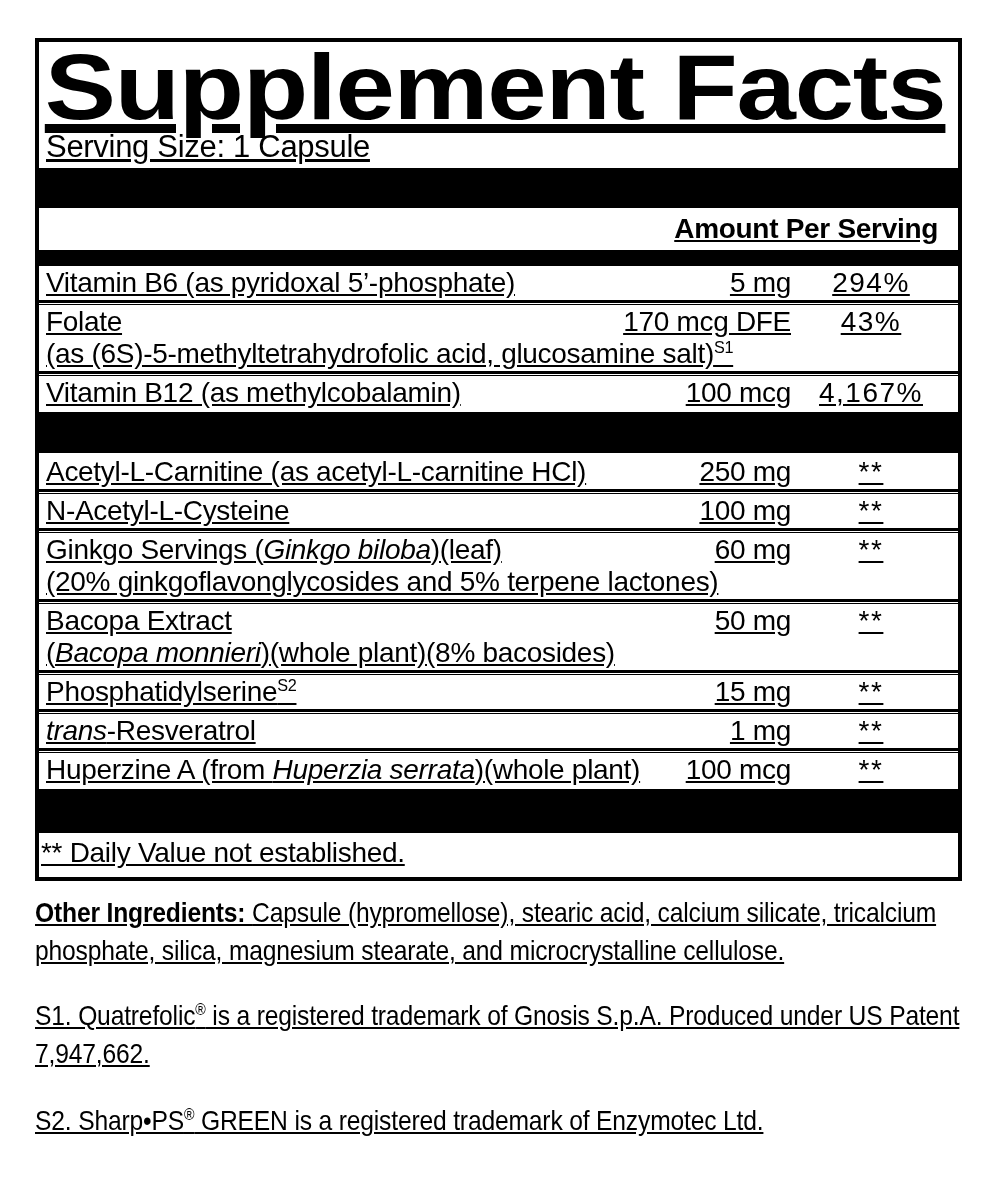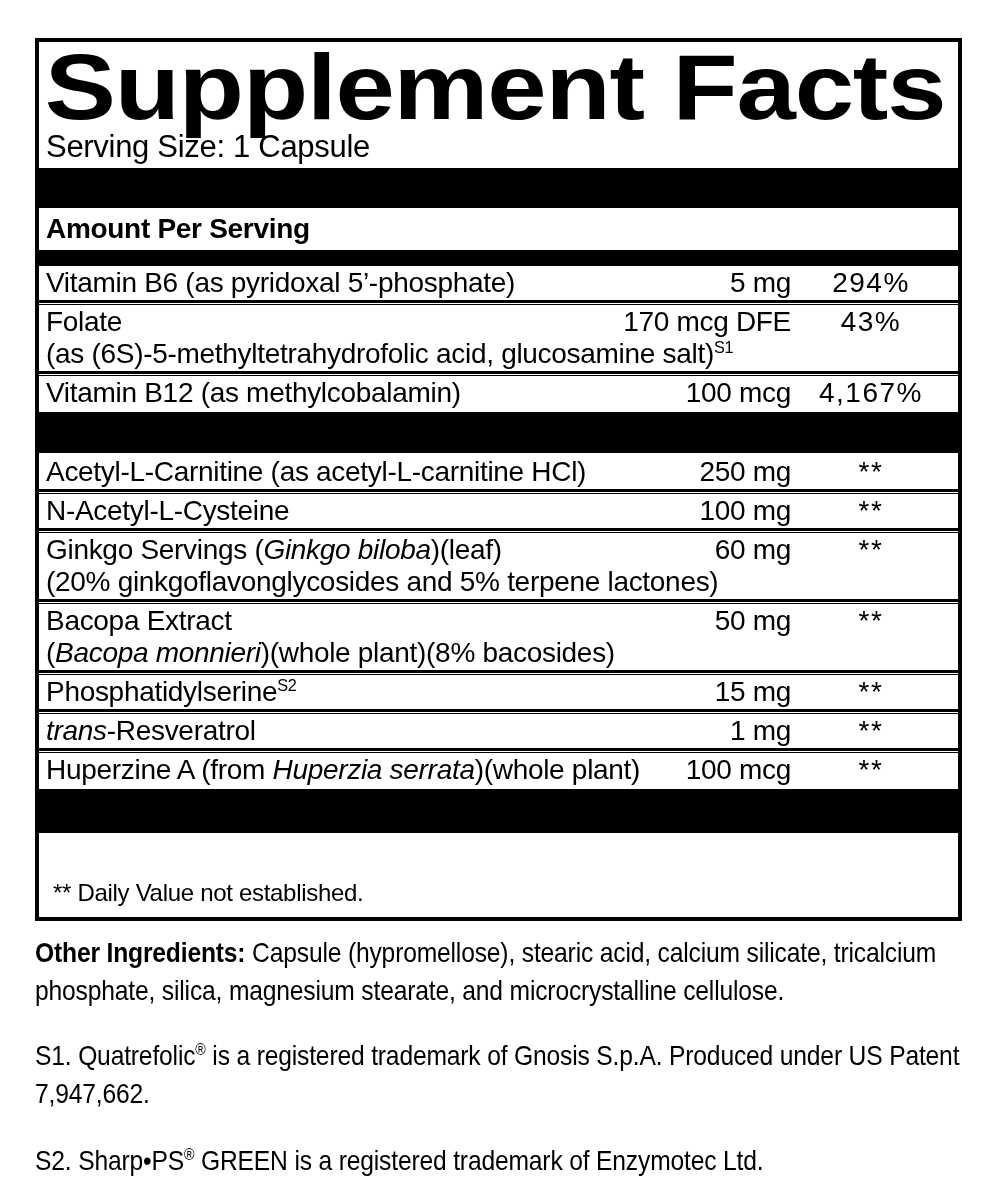--- a/index.html
+++ b/index.html
@@ -12,20 +12,21 @@
     height: 1200px;
     overflow: hidden;
     font-family: "Liberation Sans", sans-serif;
     color: #000000;
   }
   .page {
     box-sizing: border-box;
     width: 992px;
     height: 908px;
     padding: 38px 0 0 35px;
+    text-decoration: underline;
   }
   .facts-box {
     box-sizing: border-box;
     width: 927px;
     border: 4px solid #000;
     background: #fff;
   }
   .title {
     margin: 0;
     padding: 8px 4px 4px 5px;
@@ -48,42 +49,40 @@
   .bar-header { height: 16px; }
   .bar-mid    { height: 41px; margin: 2px 0; }
   .bar-bottom { height: 44px; margin-top: 2px; }
   .col-header {
     display: flex;
     justify-content: flex-end;
     gap: 9px;
     font-size: 28px;
     font-weight: bold;
     line-height: 42px;
-    padding: 0 7px;
+    padding: 0 20px;
     letter-spacing: -0.3px;
-    flex-direction: column;
   }
   .rows { width: 100%; }
   .row { padding: 1px 7px; font-size: 28px; line-height: 32px; letter-spacing: -0.3px; }
   .row-main { display: flex; align-items: baseline; }
   .row-name { flex: 1 1 auto; padding-right: 10px; }
   .row-amount { white-space: nowrap; text-align: right; }
   .row-dv { width: 160px; flex: 0 0 160px; text-align: center; white-space: nowrap; letter-spacing: 1.5px; }
   .row-sub { }
   .divider {
     height: 1px;
     border-top: 3px solid #000;
     border-bottom: 1px solid #000;
   }
   .footnote {
-    font-size: 24px;
+    font-size: 28px;
     line-height: 30px;
-    padding: 5px 14px 9px;
+    padding: 5px 2px 9px;
     letter-spacing: -0.3px;
-    margin-top: 40px;
   }
   .note {
     margin: 0;
     font-size: 28px;
     line-height: 38px;
     letter-spacing: -0.2px;
     width: 1080px;
     transform: scaleX(0.88);
     transform-origin: 0 0;
   }

